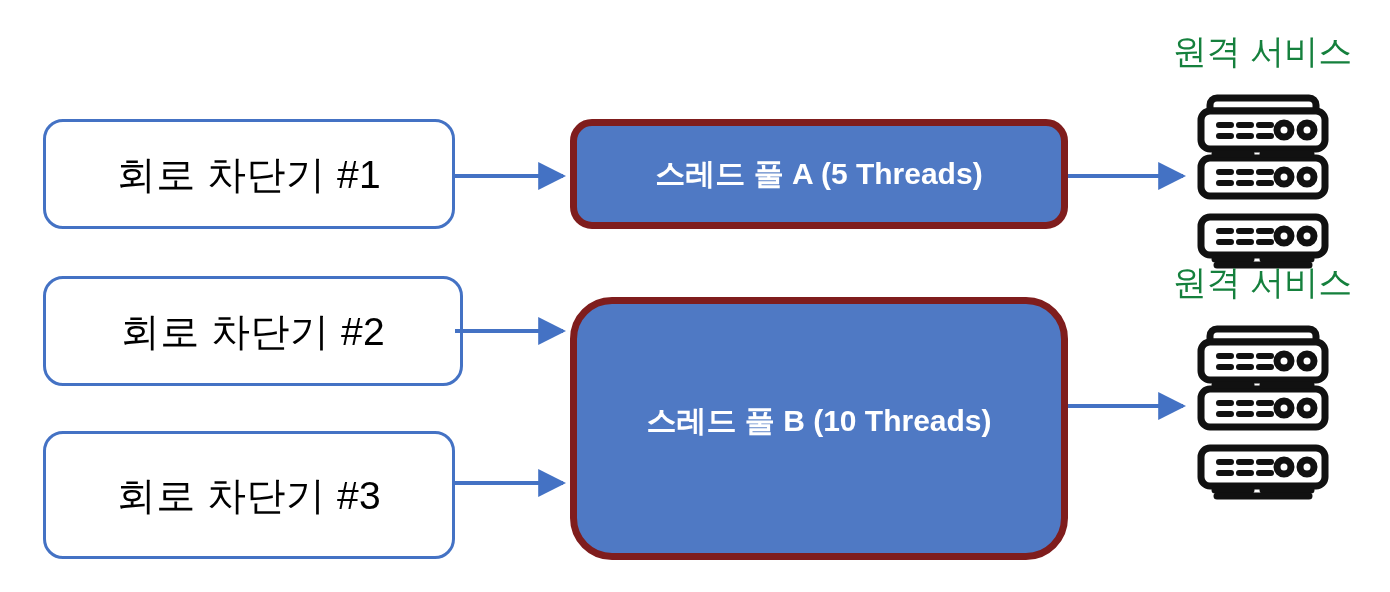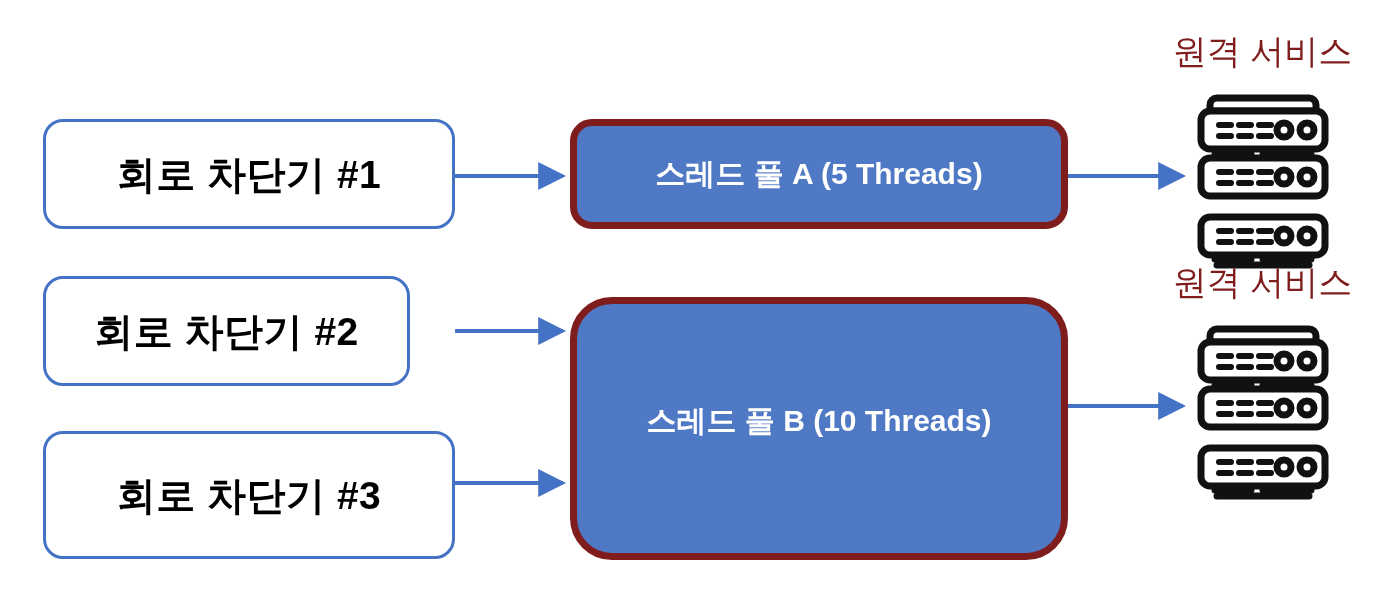--- a/index.html
+++ b/index.html
@@ -25,21 +25,21 @@
     background: #ffffff;
     border: 3px solid #4472C4;
     border-radius: 20px;
     display: flex;
     align-items: center;
     justify-content: center;
   }
   .cb-label {
     font-size: 39px;
     color: #000000;
-    font-weight: 700;
+    font-weight: 400;
     letter-spacing: 0.5px;
     white-space: nowrap;
     line-height: 1;
   }
 
   
   .pool-box {
     position: absolute;
     box-sizing: border-box;
     background: #4F79C4;
@@ -71,40 +71,40 @@
     height: 592px;
     pointer-events: none;
   }
 
   
   .service-group {
     position: absolute;
   }
   .service-label {
     font-size: 34px;
-    color: #7f1d1d;
+    color: #15803d;
     white-space: nowrap;
     text-align: center;
     line-height: 1;
   }
   .service-icon {
     display: block;
     margin: 0 auto;
   }
 </style>
 </head>
 <body>
 
 <div id="canvas">
 
   <div class="cb-box" style="left:43px; top:119px; width:412px; height:110px;">
     <span class="cb-label">회로 차단기 #1</span>
   </div>
 
-  <div class="cb-box" style="left:43px; top:276px; width:367px; height:110px;">
+  <div class="cb-box" style="left:43px; top:276px; width:420px; height:110px;">
     <span class="cb-label">회로 차단기 #2</span>
   </div>
 
   <div class="cb-box" style="left:43px; top:431px; width:412px; height:128px;">
     <span class="cb-label">회로 차단기 #3</span>
   </div>
 
   <div class="pool-box pool-a" style="left:570px; top:119px; width:498px; height:110px;">
     <span class="pool-label">스레드 풀 A (5 Threads)</span>
   </div>

